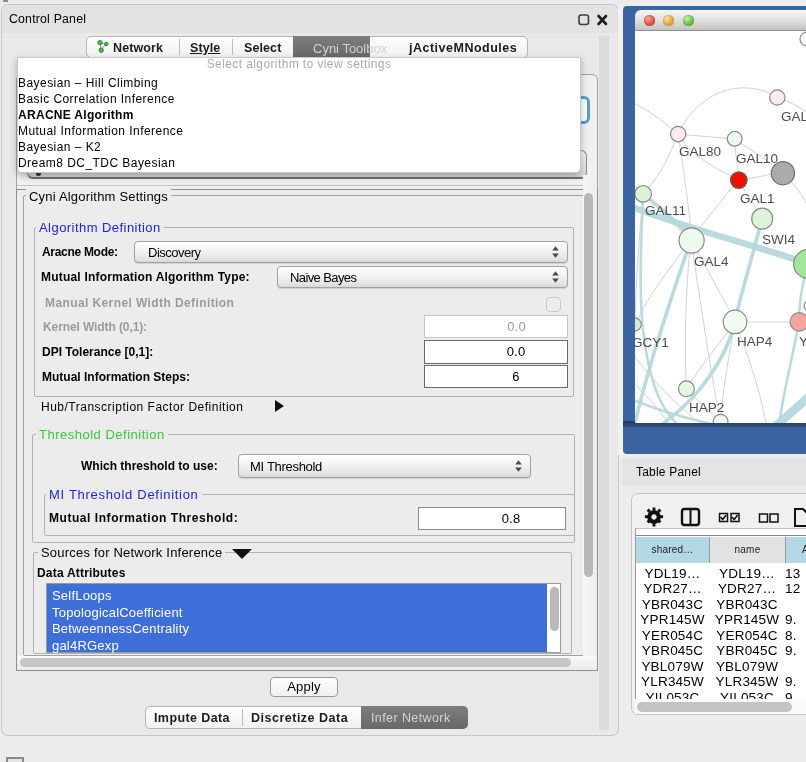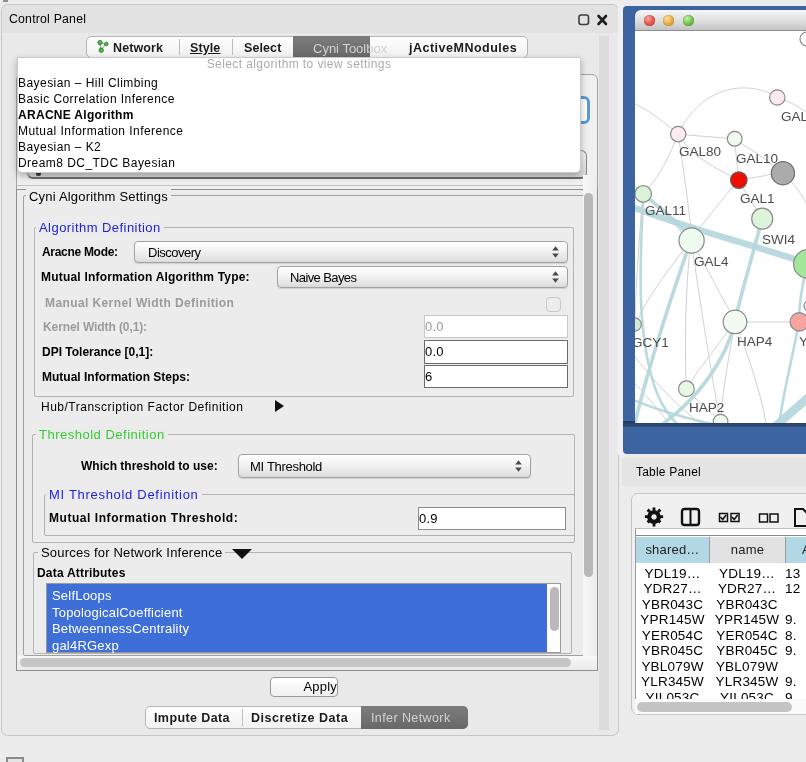--- a/index.html
+++ b/index.html
@@ -7,21 +7,21 @@
      font-family:"Liberation Sans",sans-serif;}
 .ab{position:absolute;}
 .lbl{position:absolute;font-size:12px;color:#000;white-space:nowrap;letter-spacing:.2px;}
 .b{font-weight:700;}
 .gray{color:#9b9b9b;}
 .combo{position:absolute;border:1px solid #a2a2a2;border-radius:4px;
   background:linear-gradient(#ffffff,#f2f2f2 45%,#e3e3e3 85%,#d9d9d9);
   box-shadow:0 1px 1px rgba(0,0,0,.12);}
 .combo .ct{position:absolute;left:13px;top:50%;transform:translateY(-50%);font-size:13px;letter-spacing:.2px;color:#000;white-space:nowrap;}
 .spin{position:absolute;right:7px;top:50%;transform:translateY(-50%);width:9px;height:14px;}
-.field{position:absolute;background:#fff;font-size:13px;letter-spacing:.2px;text-align:left;}
+.field{position:absolute;background:#fff;font-size:13px;letter-spacing:.2px;text-align:center;padding-left:46px;}
 .gbox{position:absolute;border:1px solid #b2b2b2;border-radius:2px;}
 .gbox-lbl{position:absolute;background:#e9e9e9;padding:0 3px;font-size:13px;letter-spacing:.2px;white-space:nowrap;}
 </style>
 </head>
 <body>
 
 <div class="ab" style="left:3px;top:0;width:5px;height:2px;background:#8f8f8f;"></div>
 
 <div class="ab" style="left:2px;top:5px;width:616px;height:730px;background:#e9e9e9;border-radius:6px;box-shadow:0 0 0 1px #c6c6c6;"></div>
 
@@ -120,40 +120,40 @@
     <span class="ct" style="left:11px;letter-spacing:-.3px;">MI Threshold</span>
 <svg class="spin" viewBox="0 0 9 14">
       <path d="M4.5 1.2 L7.8 5.4 H1.2 Z" fill="#4a4a4a"></path>
       <path d="M4.5 12.8 L7.8 8.6 H1.2 Z" fill="#4a4a4a"></path>
     </svg>
   </div>
 
 <div class="gbox" style="left:44px;top:494px;width:529px;height:40px;"></div>
 <div class="gbox-lbl" style="left:46px;top:487px;color:#2222dd;background:#ebebeb;letter-spacing:.7px;">MI Threshold Definition</div>
 <div class="lbl b" style="left:49px;top:511px;letter-spacing:.55px;">Mutual Information Threshold:</div>
-<div class="field" style="left:418px;top:507px;width:148px;height:23px;border:1px solid #8b8b8b;box-sizing:border-box;color:#000;line-height:21px;padding-right:8px;">0.9</div>
+<div class="field" style="left:418px;top:507px;width:148px;height:23px;border:1px solid #8b8b8b;box-sizing:border-box;color:#000;line-height:21px;padding-right:8px;">0.8</div>
 
 <div class="gbox" style="left:33px;top:552px;width:537px;height:100px;"></div>
 <div class="gbox-lbl" style="left:38px;top:545px;color:#000;background:#ebebeb;">Sources for Network Inference</div>
 <svg class="ab" style="left:232px;top:549px;" width="20" height="10" viewBox="0 0 20 10">
     <path d="M0 0 H20 L10 10 Z" fill="#111"></path>
   </svg>
 <div class="lbl b" style="left:37px;top:566px;">Data Attributes</div>
 
 <div class="ab" style="left:46px;top:583px;width:515px;height:70px;border:1px solid #9a9a9a;background:#fff;box-sizing:border-box;"></div>
 <div class="ab" style="left:47px;top:584px;width:500px;height:68px;background:#3e6ed8;"></div>
 <div class="ab" style="left:52px;top:588px;font-size:13px;letter-spacing:.2px;color:#fff;line-height:16.6px;">SelfLoops<br>TopologicalCoefficient<br>BetweennessCentrality<br>gal4RGexp</div>
 <div class="ab" style="left:550px;top:587px;width:9px;height:44px;background:#b9b9b9;border-radius:5px;"></div>
 
 <div class="ab" style="left:583px;top:175px;width:14px;height:481px;background:linear-gradient(90deg,#f8f8f8,#ececec);"></div>
 <div class="ab" style="left:584px;top:193px;width:9px;height:384px;background:#b8b8b8;border-radius:5px;"></div>
 <div class="ab" style="left:18px;top:656px;width:579px;height:13px;background:linear-gradient(#f8f8f8,#ececec);"></div>
 <div class="ab" style="left:20px;top:658px;width:551px;height:9px;background:#c6c6c6;border-radius:5px;"></div>
 
-<div class="ab" style="left:270px;top:677px;width:68px;height:20px;border:1px solid #9a9a9a;border-radius:4px;background:linear-gradient(#ffffff,#efefef);box-sizing:border-box;text-align:right;font-size:13px;line-height:18px;letter-spacing:.2px;">Apply</div>
+<div class="ab" style="left:270px;top:677px;width:68px;height:20px;border:1px solid #9a9a9a;border-radius:4px;background:linear-gradient(#ffffff,#efefef);box-sizing:border-box;text-align:center;font-size:13px;line-height:18px;letter-spacing:.2px;">Apply</div>
 
 <div id="bottabs" class="ab" style="left:145px;top:706px;width:323px;height:23px;background:linear-gradient(#fefefe,#f1f1f1);border:1px solid #b5b5b5;border-radius:5px;box-sizing:border-box;"></div>
 <div class="ab" style="left:361px;top:706px;width:107px;height:23px;background:linear-gradient(#7d7d7d,#686868);border-radius:0 5px 5px 0;"></div>
 <div class="ab" style="left:242px;top:709px;width:1px;height:17px;background:#bdbdbd;"></div>
 <div class="lbl b" style="left:154px;top:711px;color:#1b1b1b;font-size:12.5px;letter-spacing:.4px;">Impute Data</div>
 <div class="lbl b" style="left:251px;top:711px;color:#1b1b1b;font-size:12.5px;letter-spacing:.5px;">Discretize Data</div>
 <div class="lbl" style="left:371px;top:711px;color:#d2d2d2;font-size:12.5px;letter-spacing:.4px;">Infer Network</div>
 
 <div class="ab" style="left:6px;top:757px;width:18px;height:10px;border:2px solid #8b8b8b;background:#e4e4e4;box-sizing:border-box;"></div>
 
@@ -263,21 +263,21 @@
       <rect x="87" y="7.5" width="8" height="8"></rect>
   <rect x="115.5" y="8" width="8" height="8"></rect>
       <rect x="126" y="8" width="8" height="8"></rect>
  </g>
  <path d="M76.5 11 l2.2 2.5 l3.4 -4.5" fill="none" stroke="#111" stroke-width="1.6"></path>
  <path d="M88 11 l2.2 2.5 l3.4 -4.5" fill="none" stroke="#111" stroke-width="1.6"></path>
  <path d="M151 3 h8 l4 4 v13 h-12 Z" fill="none" stroke="#111" stroke-width="2"></path>
 </svg>
 
 <div class="ab" style="left:635px;top:528px;width:171px;height:172px;background:#fff;border-left:1px solid #9a9a9a;border-top:1px solid #c0c0c0;box-sizing:border-box;"></div>
-<div class="ab" style="left:636px;top:535px;width:170px;height:27px;border-top:1px solid #888;box-sizing:border-box;font-size:13px;letter-spacing:.2px;">
+<div class="ab" style="left:636px;top:535px;width:170px;height:27px;border-top:1px solid #888;box-sizing:border-box;font-size:10px;letter-spacing:.2px;">
  <div class="ab" style="left:0;top:1px;width:73px;height:26px;background:#b2d8e6;text-align:center;line-height:26px;color:#222;">shared…</div>
  <div class="ab" style="left:74px;top:1px;width:75px;height:26px;background:#e2e2e2;text-align:center;line-height:26px;color:#222;">name</div>
  <div class="ab" style="left:150px;top:1px;width:20px;height:26px;background:#b2d8e6;line-height:26px;color:#222;padding-left:16px;">A</div>
  <div class="ab" style="left:73px;top:1px;width:1px;height:26px;background:#9a9a9a;"></div>
  <div class="ab" style="left:149px;top:1px;width:1px;height:26px;background:#9a9a9a;"></div>
 </div>
 <div class="ab" style="left:636px;top:566px;width:170px;font-size:13.5px;letter-spacing:.2px;color:#000;line-height:15.45px;">
  <div style="display:flex">
       <div style="width:73px;text-align:center;">YDL19…</div>
       <div style="width:76px;text-align:center;">YDL19…</div>

